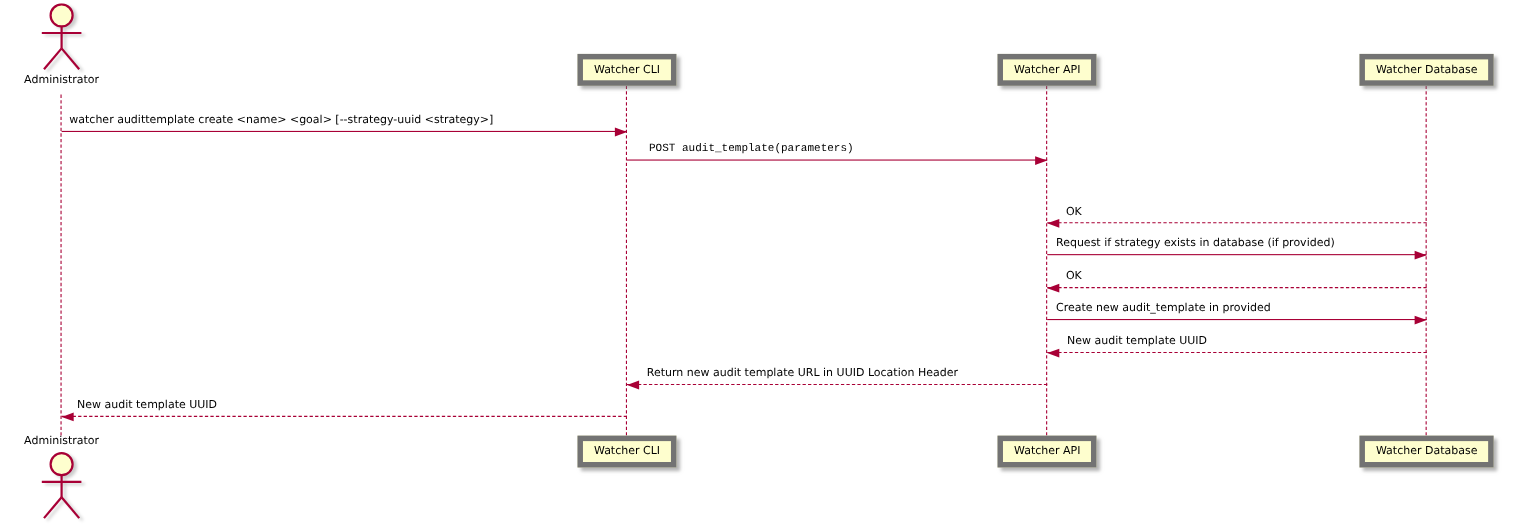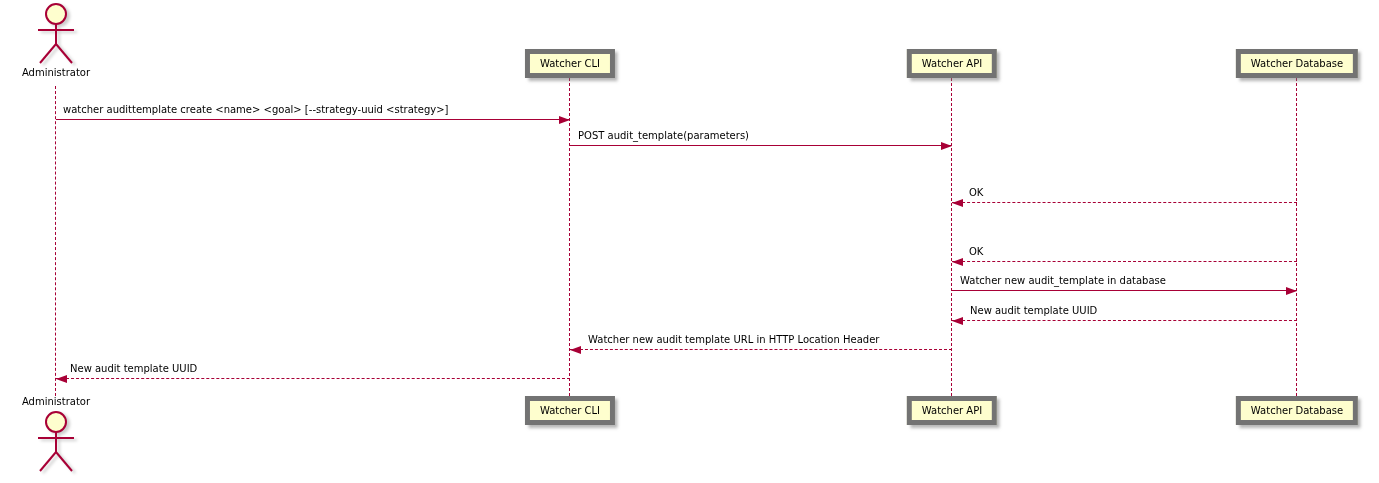--- a/index.html
+++ b/index.html
@@ -89,53 +89,58 @@
   <div class="pbox" style="left:952px; top:49px;">Watcher API</div>
   <div class="pbox" style="left:1297px; top:49px;">Watcher Database</div>
 
   <div class="message" style="left:56px; top:100px; width:514px;text-align:right;">
     <div class="msg-label" style="left:7px;">watcher audittemplate create &lt;name&gt; &lt;goal&gt; [--strategy-uuid &lt;strategy&gt;]</div>
     <div class="msg-line"></div>
     <span class="head right"></span>
   </div>
 
   <div class="message" style="left:570px; top:126px; width:382px;">
-    <div class="msg-label" style="left:8px;">POST audit_template(parameters)</div>
+    <div class="msg-label" style="left:20px;font-family:Liberation Mono, monospace;">POST audit_template(parameters)</div>
     <div class="msg-line"></div>
     <span class="head right"></span>
   </div>
 
 
   <div class="message" style="left:952px; top:183px; width:345px;">
     <div class="msg-label" style="left:17px;">OK</div>
     <div class="msg-line dashed"></div>
     <span class="head left"></span>
   </div>
 
+  <div class="message" style="left:952px; top:212px; width:345px;">
+    <div class="msg-label" style="left:8px;">Request if strategy exists in database (if provided)</div>
+    <div class="msg-line"></div>
+    <span class="head right"></span>
+  </div>
 
   <div class="message" style="left:952px; top:242px; width:345px;">
     <div class="msg-label" style="left:17px;">OK</div>
     <div class="msg-line dashed"></div>
     <span class="head left"></span>
   </div>
 
   <div class="message" style="left:952px; top:271px; width:345px;">
-    <div class="msg-label" style="left:8px;">Watcher new audit_template in database</div>
+    <div class="msg-label" style="left:8px;">Create new audit_template in provided</div>
     <div class="msg-line"></div>
     <span class="head right"></span>
   </div>
 
   <div class="message" style="left:952px; top:301px; width:345px;">
     <div class="msg-label" style="left:18px;">New audit template UUID</div>
     <div class="msg-line dashed"></div>
     <span class="head left"></span>
   </div>
 
   <div class="message" style="left:570px; top:330px; width:382px;">
-    <div class="msg-label" style="left:18px;">Watcher new audit template URL in HTTP Location Header</div>
+    <div class="msg-label" style="left:18px;">Return new audit template URL in UUID Location Header</div>
     <div class="msg-line dashed"></div>
     <span class="head left"></span>
   </div>
 
   <div class="message" style="left:56px; top:359px; width:514px;">
     <div class="msg-label" style="left:14px;">New audit template UUID</div>
     <div class="msg-line dashed"></div>
     <span class="head left"></span>
   </div>
 

